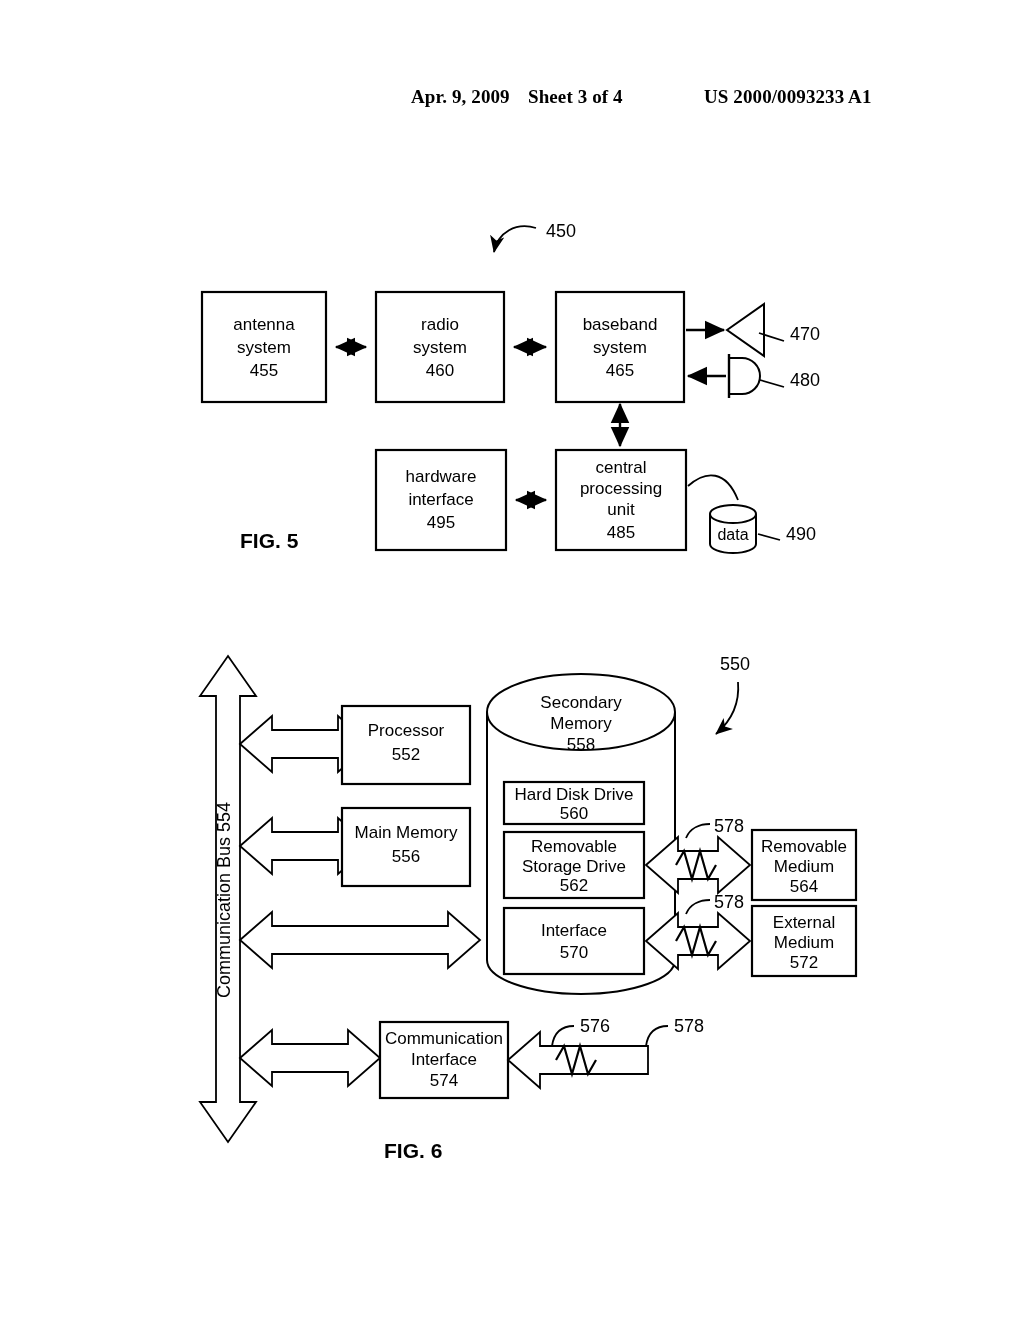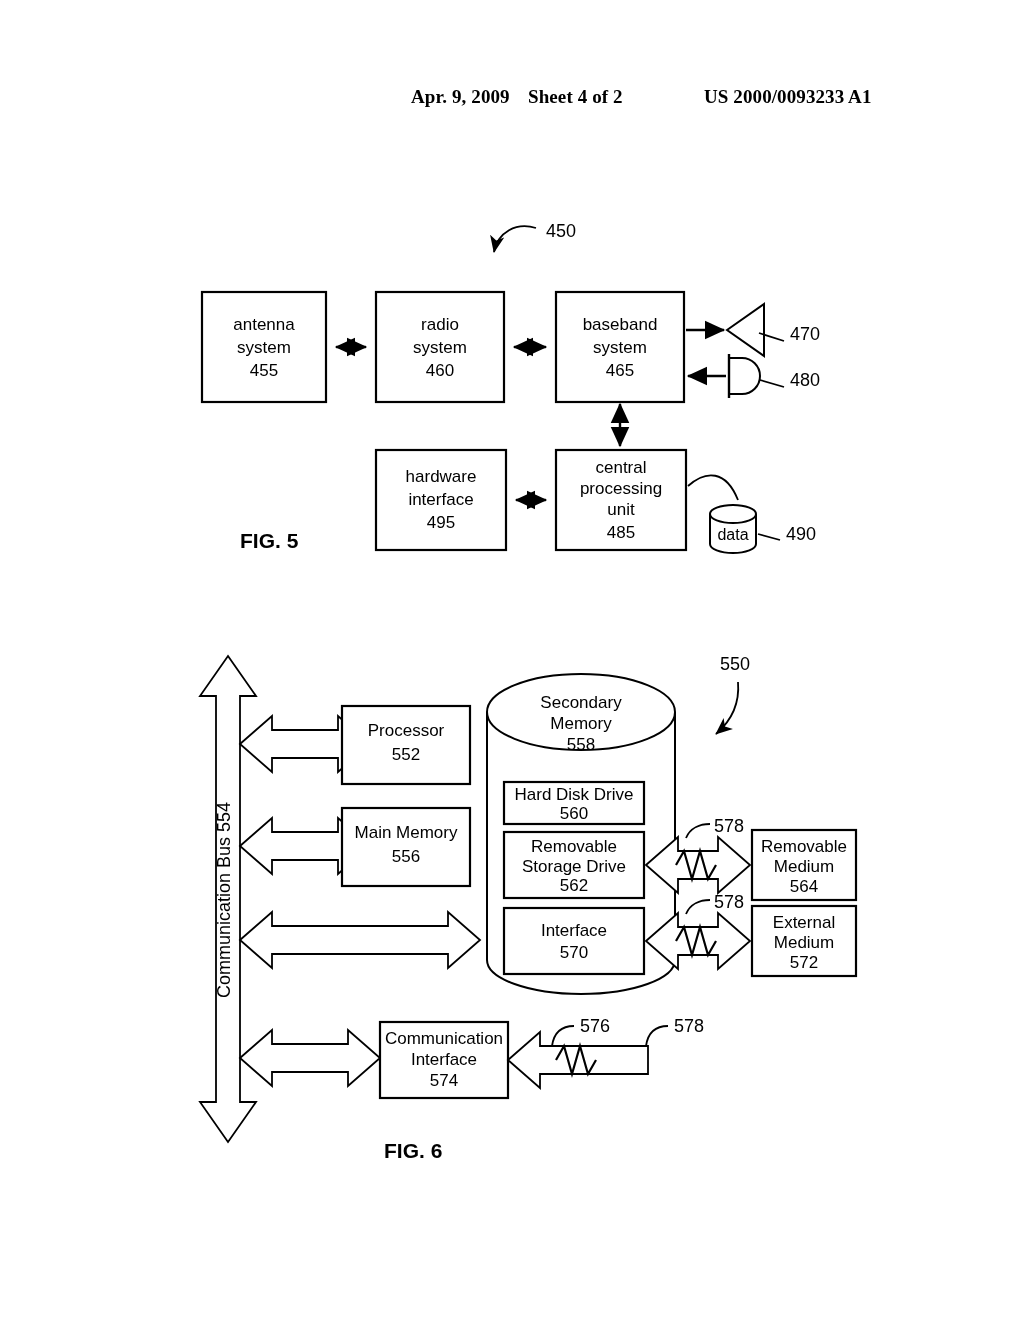--- a/index.html
+++ b/index.html
@@ -81,21 +81,21 @@
     stroke: #000000;
     stroke-width: 2.2;
     fill: none;
   }
 </style>
 </head>
 <body>
 
 <div id="page-header">
   <span class="hdr-date">Apr. 9, 2009</span>
-  <span class="hdr-sheet">Sheet 4 of 2</span>
+  <span class="hdr-sheet">Sheet 3 of 4</span>
   <span class="hdr-number">US 2000/0093233 A1</span>
 </div>
 
 <svg id="figure-canvas" viewBox="0 0 1024 1320">
   <defs>
     <marker id="solidArrow" markerWidth="9" markerHeight="9" refX="8" refY="4.5" orient="auto" markerUnits="strokeWidth">
       <path d="M0,0.6 L8.5,4.5 L0,8.4 z" fill="#000000"></path>
     </marker>
     <marker id="solidArrowBack" markerWidth="9" markerHeight="9" refX="1" refY="4.5" orient="auto" markerUnits="strokeWidth">
       <path d="M9,0.6 L0.5,4.5 L9,8.4 z" fill="#000000"></path>

